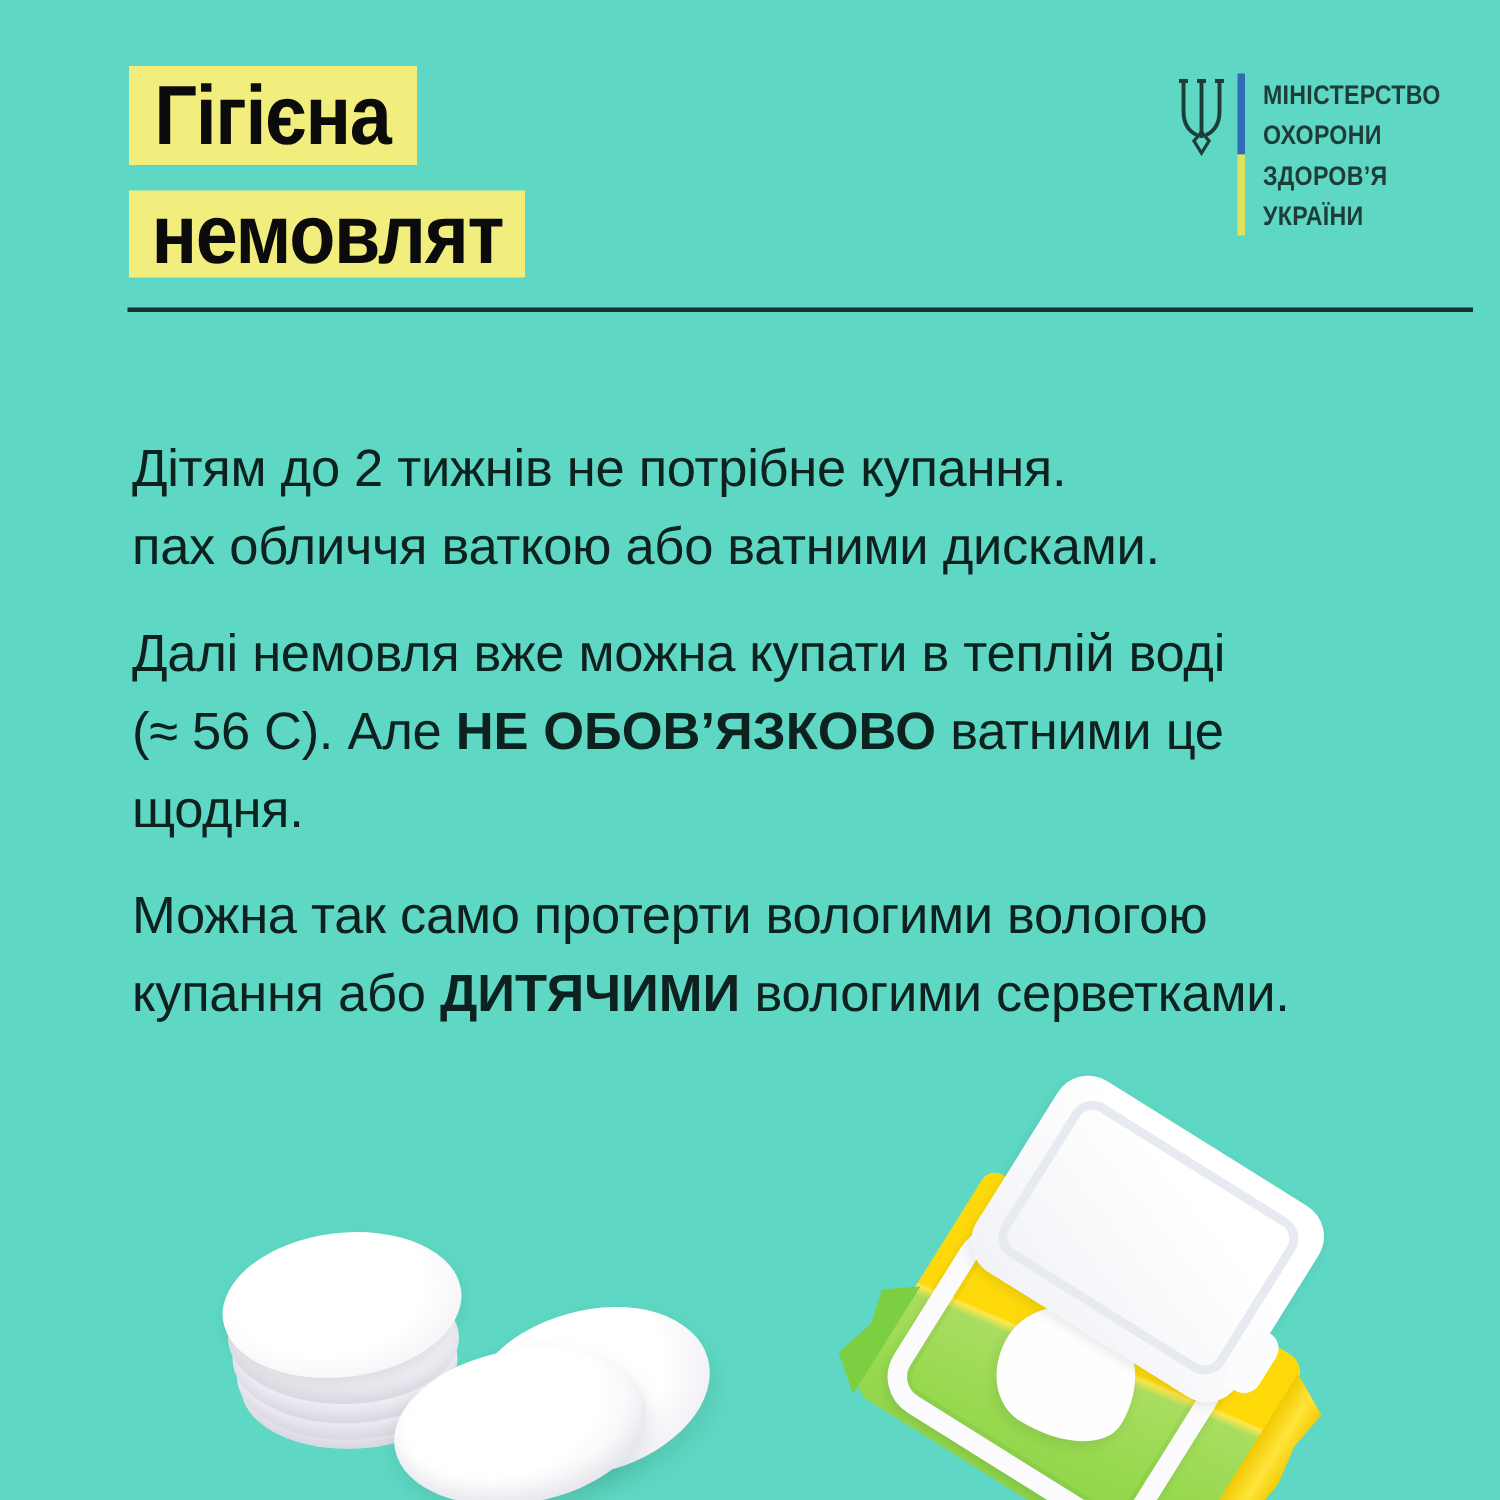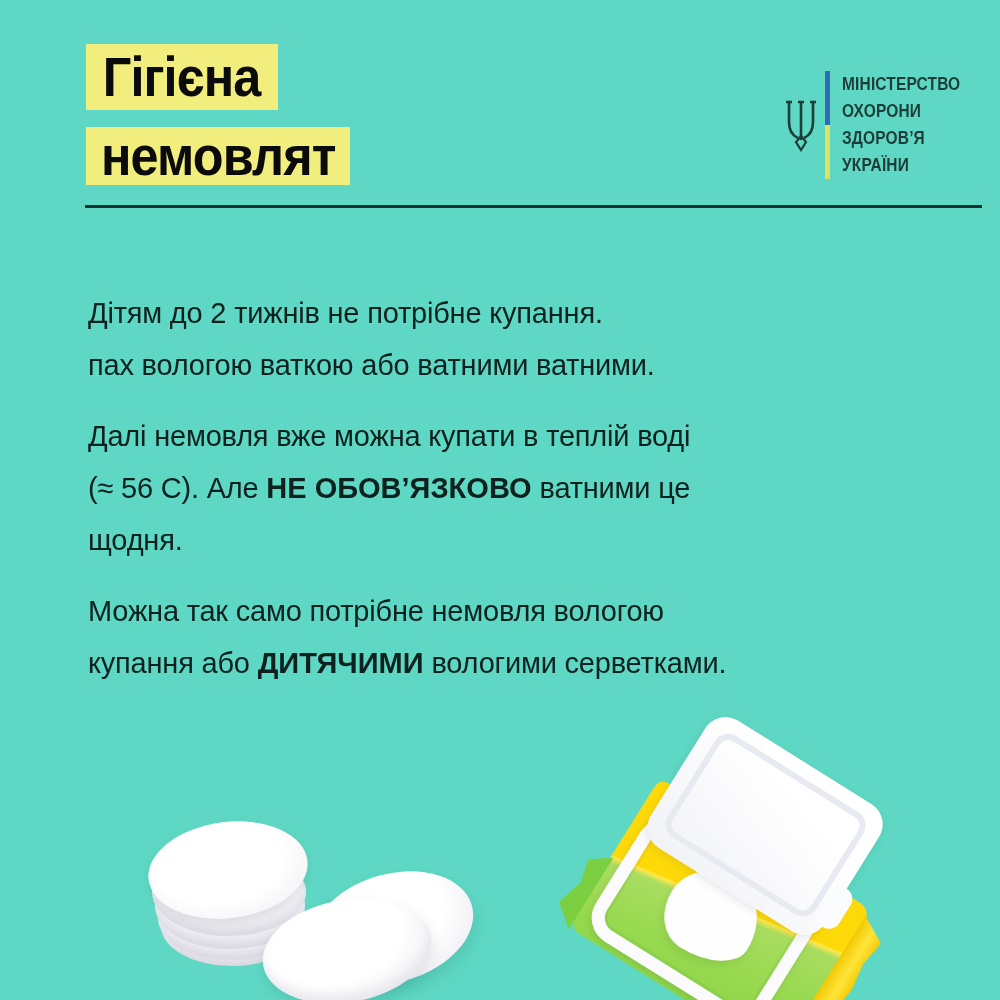--- a/index.html
+++ b/index.html
@@ -21,29 +21,29 @@
 
   
   .title-box{position:absolute;left:86px;background:var(--highlight-yellow);display:flex;align-items:center;justify-content:center;}
   .tb1{top:44px;height:66px;width:192px;}
   .tb2{top:127px;height:58px;width:264px;text-align:right;}
   .title-text{display:inline-block;font-size:56px;font-weight:bold;color:var(--title-black);letter-spacing:-1px;transform:scaleX(0.9);transform-origin:center center;white-space:nowrap;line-height:1;}
 
   .divider{position:absolute;left:85px;top:205px;width:897px;height:3px;background:var(--divider);}
 
   
-  .logo{position:absolute;left:784px;top:70px;display:flex;align-items:center;}
+  .logo{position:absolute;left:784px;top:49px;display:flex;}
   .tryzub{width:34px;height:52px;margin-top:3px;}
   .flag-bar{width:5px;height:108px;margin-left:7px;display:flex;flex-direction:column;}
   .fb-blue{flex:1;background:var(--flag-blue);}
   .fb-yellow{flex:1;background:var(--flag-yellow);}
   .logo-text{margin-left:12px;margin-top:1px;color:var(--logo-text);font-weight:bold;font-size:18px;line-height:27px;letter-spacing:0.2px;transform:scaleX(0.86);transform-origin:left top;white-space:nowrap;}
 
   
-  .body-text{position:absolute;left:88px;top:287px;width:860px;color:var(--text-dark);font-size:29px;line-height:52px;letter-spacing:-0.2px;}
+  .body-text{position:absolute;left:88px;top:287px;width:860px;color:var(--text-dark);font-size:35px;line-height:52px;letter-spacing:-0.2px;}
   .para{margin-bottom:19px;}
   .line{white-space:nowrap;}
   .line .b{font-weight:bold;letter-spacing:0;}
 
   
   .pads{position:absolute;left:140px;top:810px;width:345px;height:195px;}
   .pad{position:absolute;border-radius:50%;}
   .pad-top{left:8px;top:12px;width:160px;height:96px;transform:rotate(-7deg);z-index:7;
     background:radial-gradient(ellipse at 45% 38%, #ffffff 52%, #f4f3f7 80%, #e9e8ee 100%);
     box-shadow:0 4px 10px rgba(25,70,60,0.10);}
@@ -112,29 +112,29 @@
       <div>ЗДОРОВ’Я</div>
       <div>УКРАЇНИ</div>
     </div>
   </div>
 
   <div class="divider"></div>
 
   <main class="body-text">
       <div class="para">
         <div class="line"><span>Дітям до 2 тижнів не потрібне купання.</span></div>
-        <div class="line"><span>пах вологою ваткою або ватними ватними.</span></div>
+        <div class="line"><span>пах обличчя ваткою або ватними дисками.</span></div>
       </div>
       <div class="para">
         <div class="line"><span>Далі немовля вже можна купати в теплій воді</span></div>
         <div class="line"><span>(≈ 56 С). Але </span><span class="b">НЕ ОБОВ’ЯЗКОВО</span><span> ватними це</span></div>
         <div class="line"><span>щодня.</span></div>
       </div>
       <div class="para">
-        <div class="line"><span>Можна так само потрібне немовля вологою</span></div>
+        <div class="line"><span>Можна так само протерти вологими вологою</span></div>
         <div class="line"><span>купання або </span><span class="b">ДИТЯЧИМИ</span><span> вологими серветками.</span></div>
       </div>
     </main>
 
   <div class="pads">
     <div class="pad pad-top"></div>
     <div class="pad rim r1"></div>
     <div class="pad rim r2"></div>
     <div class="pad rim r3"></div>
     <div class="pad rim r4"></div>

